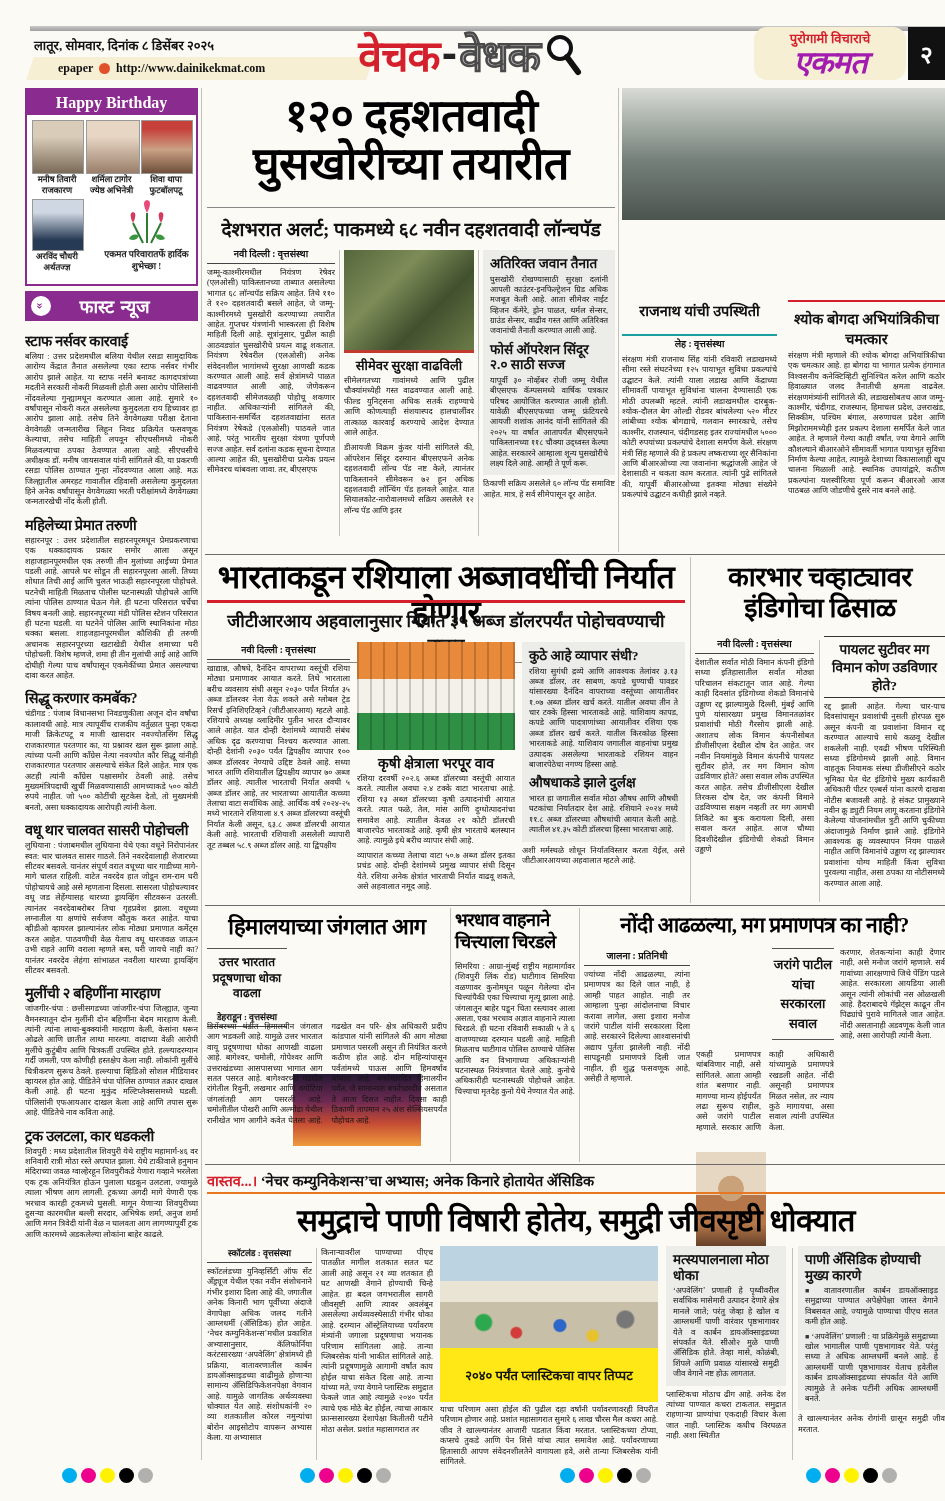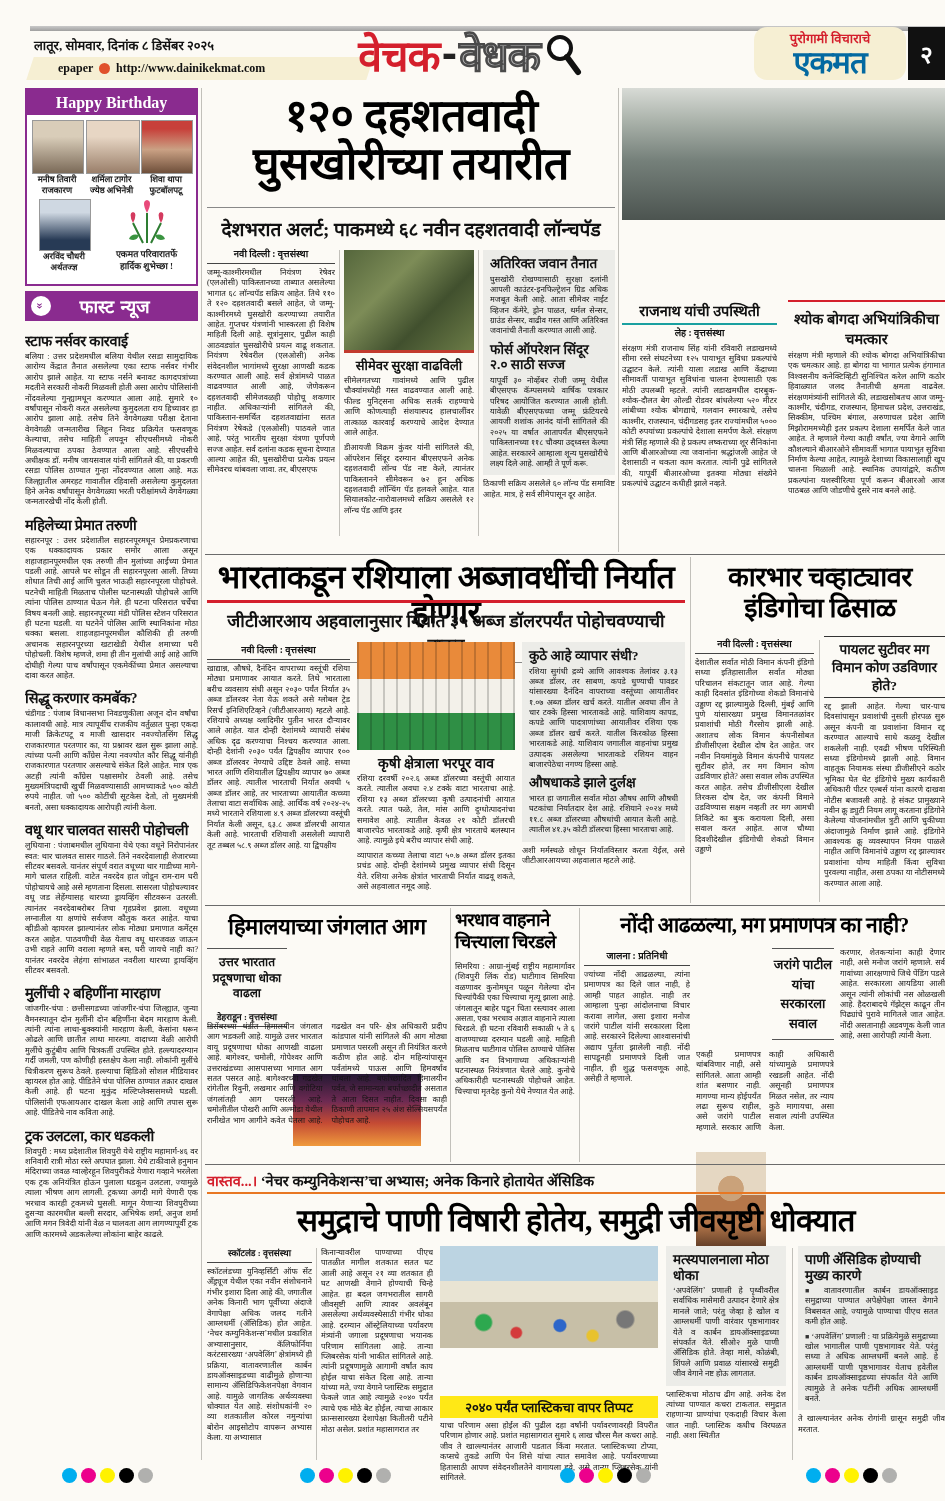--- a/index.html
+++ b/index.html
@@ -66,21 +66,21 @@
     <span class="sans" style="font-size:43px;font-weight:900;color:#d41f2c;letter-spacing:-1px;">वेचक</span>
     <span class="sans" style="font-size:38px;font-weight:900;color:#222;margin:0 2px;">-</span>
     <span class="sans" style="font-size:43px;font-weight:900;color:#bdbdbd;-webkit-text-stroke:1.2px #4a4a4a;letter-spacing:-1px;">वेधक</span>
     <svg width="40" height="44" viewBox="0 0 40 44" style="margin-left:2px;">
       <circle cx="18" cy="16" r="11" fill="#fff" stroke="#111" stroke-width="4"></circle>
       <line x1="25" y1="25" x2="36" y2="40" stroke="#111" stroke-width="6" stroke-linecap="round"></line>
     </svg>
   </div>
   <div class="abs" style="left:754px;top:27px;width:152px;height:53px;background:#f6efd3;text-align:center;padding-top:2px;box-sizing:border-box;border-radius:13px;">
     <div style="color:#d41f2c;font-size:13px;font-weight:bold;">पुरोगामी विचाराचे</div>
-    <div style="color:#0369a1;font-size:31px;font-weight:900;line-height:1;letter-spacing:-1px;">एकमत</div>
+    <div style="color:#a21caf;font-size:31px;font-weight:900;font-style:italic;line-height:1;letter-spacing:-1px;">एकमत</div>
   </div>
   <div class="abs" style="left:908px;top:27px;width:37px;height:53px;background:#111;display:flex;align-items:center;justify-content:center;">
     <span style="color:#fff;font-size:24px;font-weight:bold;">२</span>
   </div>
 
   <div class="vrule" style="left:201px;top:88px;height:1372px;"></div>
 
   <div class="abs" style="left:25px;top:88px;width:173px;height:198px;border:2px solid #8a2b8f;background:#fff;box-sizing:border-box;">
     <div style="background:#8a2b8f;color:#fff;text-align:center;font-weight:bold;font-size:16px;height:25px;line-height:25px;">Happy Birthday</div>
     <div style="display:flex;justify-content:space-between;padding:5px 5px 0;">
@@ -93,21 +93,21 @@
         <div class="photo face f2" style="width:52px;height:52px;"></div>
         <div class="bday-cap"><span>शर्मिला टागोर</span><br>
           <span>ज्येष्ठ अभिनेत्री</span></div>
       </div>
       <div style="width:50px;">
         <div class="photo face f3" style="width:50px;height:52px;"></div>
         <div class="bday-cap"><span>शिवा थापा</span><br>
           <span>फुटबॉलपटू</span></div>
       </div>
     </div>
-    <div style="display:flex;padding:4px 12px 0;gap:20px;">
+    <div style="display:flex;padding:4px 5px 0;gap:20px;">
       <div style="width:50px;">
         <div class="photo face f4" style="width:50px;height:50px;"></div>
         <div class="bday-cap"><span>अरविंद चौधरी</span><br>
           <span>अर्थतज्ज्ञ</span></div>
       </div>
       <div style="flex:1;text-align:center;">
         <svg width="64" height="46" viewBox="0 0 64 46">
           <path d="M32 14 q-6-12 0-13 q6 1 0 13" fill="#e84a7a"></path>
           <path d="M18 24 q-5-10 0-11 q5 1 0 11" fill="#d43b5f"></path>
           <path d="M46 24 q-5-10 0-11 q5 1 0 11" fill="#d43b5f"></path>
@@ -176,21 +176,21 @@
       <div class="body-txt">घुसखोरी रोखण्यासाठी सुरक्षा दलांनी आपली काउंटर-इनफिल्ट्रेशन ग्रिड अधिक मजबूत केली आहे. आता सीमेवर नाईट व्हिजन कॅमेरे, ड्रोन पाळत, थर्मल सेन्सर, ग्राउंड सेन्सर, वाढीव गस्त आणि अतिरिक्त जवानांची तैनाती करण्यात आली आहे.</div>
       <div class="gb-title" style="margin-top:5px;">फोर्स ऑपरेशन सिंदूर २.० साठी सज्ज</div>
       <div class="body-txt">यापूर्वी ३० नोव्हेंबर रोजी जम्मू येथील बीएसएफ कॅम्पसमध्ये वार्षिक पत्रकार परिषद आयोजित करण्यात आली होती. यावेळी बीएसएफच्या जम्मू फ्रंटियरचे आयजी शशांक आनंद यांनी सांगितले की २०२५ या वर्षात आतापर्यंत बीएसएफने पाकिस्तानच्या ११८ चौक्या उद्ध्वस्त केल्या आहेत. सरकारने आम्हाला शून्य घुसखोरीचे लक्ष्य दिले आहे. आम्ही ते पूर्ण करू.</div>
     </div>
     <div class="body-txt" style="margin-top:4px;">ठिकाणी सक्रिय असलेले ६० लॉन्च पॅड समाविष्ट आहेत. मात्र, हे सर्व सीमेपासून दूर आहेत.</div>
   </div>
 
   <div class="vrule" style="left:618px;top:88px;height:464px;"></div>
   <div class="photo ph-bro abs" style="left:622px;top:88px;width:323px;height:132px;"></div>
   <div class="abs" style="left:622px;top:300px;width:155px;height:252px;overflow:hidden;">
-    <div style="font-weight:900;font-size:14.5px;text-align:center;border-bottom:2px solid #1aa0a0;padding-bottom:3px;">राजनाथ यांची उपस्थिती</div>
+    <div style="font-weight:900;font-size:14.5px;text-align:center;border-bottom:2px solid #1aa0a0;padding-bottom:14px;">राजनाथ यांची उपस्थिती</div>
     <div class="dateline" style="border-bottom:none;margin-bottom:2px;">लेह : वृत्तसंस्था</div>
     <div class="body-txt" style="height:200px;">संरक्षण मंत्री राजनाथ सिंह यांनी रविवारी लडाखमध्ये सीमा रस्ते संघटनेच्या १२५ पायाभूत सुविधा प्रकल्पांचे उद्घाटन केले. त्यांनी याला लडाख आणि केंद्राच्या सीमावर्ती पायाभूत सुविधांना चालना देण्यासाठी एक मोठी उपलब्धी म्हटले. त्यांनी लडाखमधील दारबुक-श्योक-दौलत बेग ओल्डी रोडवर बांधलेल्या ५२० मीटर लांबीच्या श्योक बोगद्याचे, गलवान स्मारकाचे, तसेच काश्मीर, राजस्थान, चंदीगडसह इतर राज्यांमधील ५००० कोटी रुपयांच्या प्रकल्पांचे देशाला समर्पण केले. संरक्षण मंत्री सिंह म्हणाले की हे प्रकल्प लष्कराच्या शूर सैनिकांना आणि बीआरओच्या त्या जवानांना श्रद्धांजली आहेत जे देशासाठी न थकता काम करतात. त्यांनी पुढे सांगितले की, यापूर्वी बीआरओच्या इतक्या मोठ्या संख्येने प्रकल्पांचे उद्घाटन कधीही झाले नव्हते.</div>
   </div>
   <div class="abs" style="left:788px;top:300px;width:157px;height:252px;overflow:hidden;">
     <div style="font-weight:900;font-size:14.5px;text-align:center;border-top:2px solid #d41f2c;padding-top:6px;">श्योक बोगदा अभियांत्रिकीचा चमत्कार</div>
     <div class="body-txt" style="height:215px;margin-top:3px;">संरक्षण मंत्री म्हणाले की श्योक बोगदा अभियांत्रिकीचा एक चमत्कार आहे. हा बोगदा या भागात प्रत्येक हंगामात विश्वसनीय कनेक्टिव्हिटी सुनिश्चित करेल आणि कठोर हिवाळ्यात जलद तैनातीची क्षमता वाढवेल. संरक्षणमंत्र्यांनी सांगितले की, लडाखसोबतच आज जम्मू-काश्मीर, चंदीगड, राजस्थान, हिमाचल प्रदेश, उत्तराखंड, सिक्कीम, पश्चिम बंगाल, अरुणाचल प्रदेश आणि मिझोराममध्येही इतर प्रकल्प देशाला समर्पित केले जात आहेत. ते म्हणाले गेल्या काही वर्षांत, ज्या वेगाने आणि कौशल्याने बीआरओने सीमावर्ती भागात पायाभूत सुविधा निर्माण केल्या आहेत, त्यामुळे देशाच्या विकासालाही खूप चालना मिळाली आहे. स्थानिक उपायांद्वारे, कठीण प्रकल्पांना यशस्वीरित्या पूर्ण करून बीआरओ आज पाठबळ आणि जोडणीचे दुसरे नाव बनले आहे.</div>
   </div>
 
   <div class="hrule" style="left:205px;top:554px;width:740px;"></div>
 
@@ -278,21 +278,21 @@
   <div class="abs art-head" style="left:207px;top:1198px;width:738px;font-size:31px;">समुद्राचे पाणी विषारी होतेय, समुद्री जीवसृष्टी धोक्यात</div>
 
   <div class="abs" style="left:207px;top:1246px;width:105px;height:215px;">
     <div class="dateline" style="font-size:8.8px;">स्कॉटलंड : वृत्तसंस्था</div>
     <div class="body-txt" style="height:190px;">स्कॉटलंडच्या युनिव्हर्सिटी ऑफ सेंट अँड्र्यूज येथील एका नवीन संशोधनाने गंभीर इशारा दिला आहे की, जगातील अनेक किनारी भाग पूर्वीच्या अंदाजे वेगापेक्षा अधिक जलद गतीने आम्लधर्मी (ॲसिडिक) होत आहेत. ‘नेचर कम्युनिकेशन्स’मधील प्रकाशित अभ्यासानुसार, कॅलिफोर्निया करंटसारख्या ‘अपवेलिंग’ क्षेत्रांमध्ये ही प्रक्रिया, वातावरणातील कार्बन डायऑक्साइडच्या वाढीमुळे होणाऱ्या सामान्य ॲसिडिफिकेशनपेक्षा वेगवान आहे. यामुळे जागतिक अर्थव्यवस्था धोक्यात येत आहे. संशोधकांनी २० व्या शतकातील कोरल नमुन्यांचा बोरोन आइसोटोप वापरून अभ्यास केला. या अभ्यासात</div>
   </div>
   <div class="vrule" style="left:316px;top:1248px;height:212px;"></div>
   <div class="abs body-txt" style="left:321px;top:1248px;width:112px;height:212px;">किनाऱ्यावरील पाण्याच्या पीएच पातळीत मागील शतकात सतत घट आली आहे असून २१ व्या शतकात ही घट आणखी वेगाने होण्याची चिन्हे आहेत. हा बदल जगभरातील सागरी जीवसृष्टी आणि त्यावर अवलंबून असलेल्या अर्थव्यवस्थेसाठी गंभीर धोका आहे. दरम्यान ऑस्ट्रेलियाच्या पर्यावरण मंत्र्यांनी जगाला प्रदूषणाचा भयानक परिणाम सांगितला आहे. तान्या प्लिबरसेक यांनी भाकीत सांगितले आहे. त्यांनी प्रदूषणामुळे आगामी वर्षांत काय होईल याचा संकेत दिला आहे. तान्या यांच्या मते, ज्या वेगाने प्लास्टिक समुद्रात फेकले जात आहे त्यामुळे २०४० पर्यंत त्याचे एक मोठे बेट होईल, त्याचा आकार फ्रान्ससारख्या देशापेक्षा कितीतरी पटीने मोठा असेल. प्रशांत महासागरात तर</div>
   <div class="abs" style="left:440px;top:1246px;width:218px;">
     <div class="photo ph-beach" style="width:218px;height:102px;"></div>
-    <div style="background:#ffe816;font-weight:900;font-size:13px;text-align:center;padding:2px 0;margin-top:48px;">२०४० पर्यंत प्लास्टिकचा वापर तिप्पट</div>
+    <div style="background:#ffe816;font-weight:900;font-size:13px;text-align:center;padding:18px 0;">२०४० पर्यंत प्लास्टिकचा वापर तिप्पट</div>
     <div class="body-txt" style="margin-top:3px;height:96px;">याचा परिणाम असा होईल की पुढील दहा वर्षांनी पर्यावरणावरही विपरीत परिणाम होणार आहे. प्रशांत महासागरात सुमारे ६ लाख चौरस मैल कचरा आहे. जीव ते खाल्ल्यानंतर आजारी पडतात किंवा मरतात. प्लास्टिकच्या टोप्या, कप्सचे तुकडे आणि पेन शिसे यांचा त्यात समावेश आहे. पर्यावरणाच्या हितासाठी आपण संवेदनशीलतेने वागायला हवे, असे तान्या प्लिबरसेक यांनी सांगितले.</div>
   </div>
   <div class="abs" style="left:666px;top:1246px;width:120px;height:216px;overflow:hidden;">
     <div class="graybox">
       <div class="gb-title">मत्स्यपालनाला मोठा धोका</div>
       <div class="body-txt">‘अपवेलिंग’ प्रणाली हे पृथ्वीवरील सर्वाधिक मासेमारी उत्पादन देणारे क्षेत्र मानले जाते; परंतु जेव्हा हे खोल व आम्लधर्मी पाणी वारंवार पृष्ठभागावर येते व कार्बन डायऑक्साइडच्या संपर्कात येते. सीओ२ मुळे पाणी ॲसिडिक होते. तेव्हा मासे, कोळंबी, शिंपले आणि प्रवाळ यांसारखे समुद्री जीव वेगाने नष्ट होऊ लागतात.</div>
     </div>
     <div class="body-txt" style="margin-top:4px;">प्लास्टिकचा मोठाच ढीग आहे. अनेक देश त्यांच्या पाण्यात कचरा टाकतात. समुद्रात राहणाऱ्या प्राण्यांचा एकदाही विचार केला जात नाही. प्लास्टिक कधीच विरघळत नाही. अशा स्थितीत</div>
   </div>
   <div class="vrule" style="left:792px;top:1248px;height:212px;"></div>

